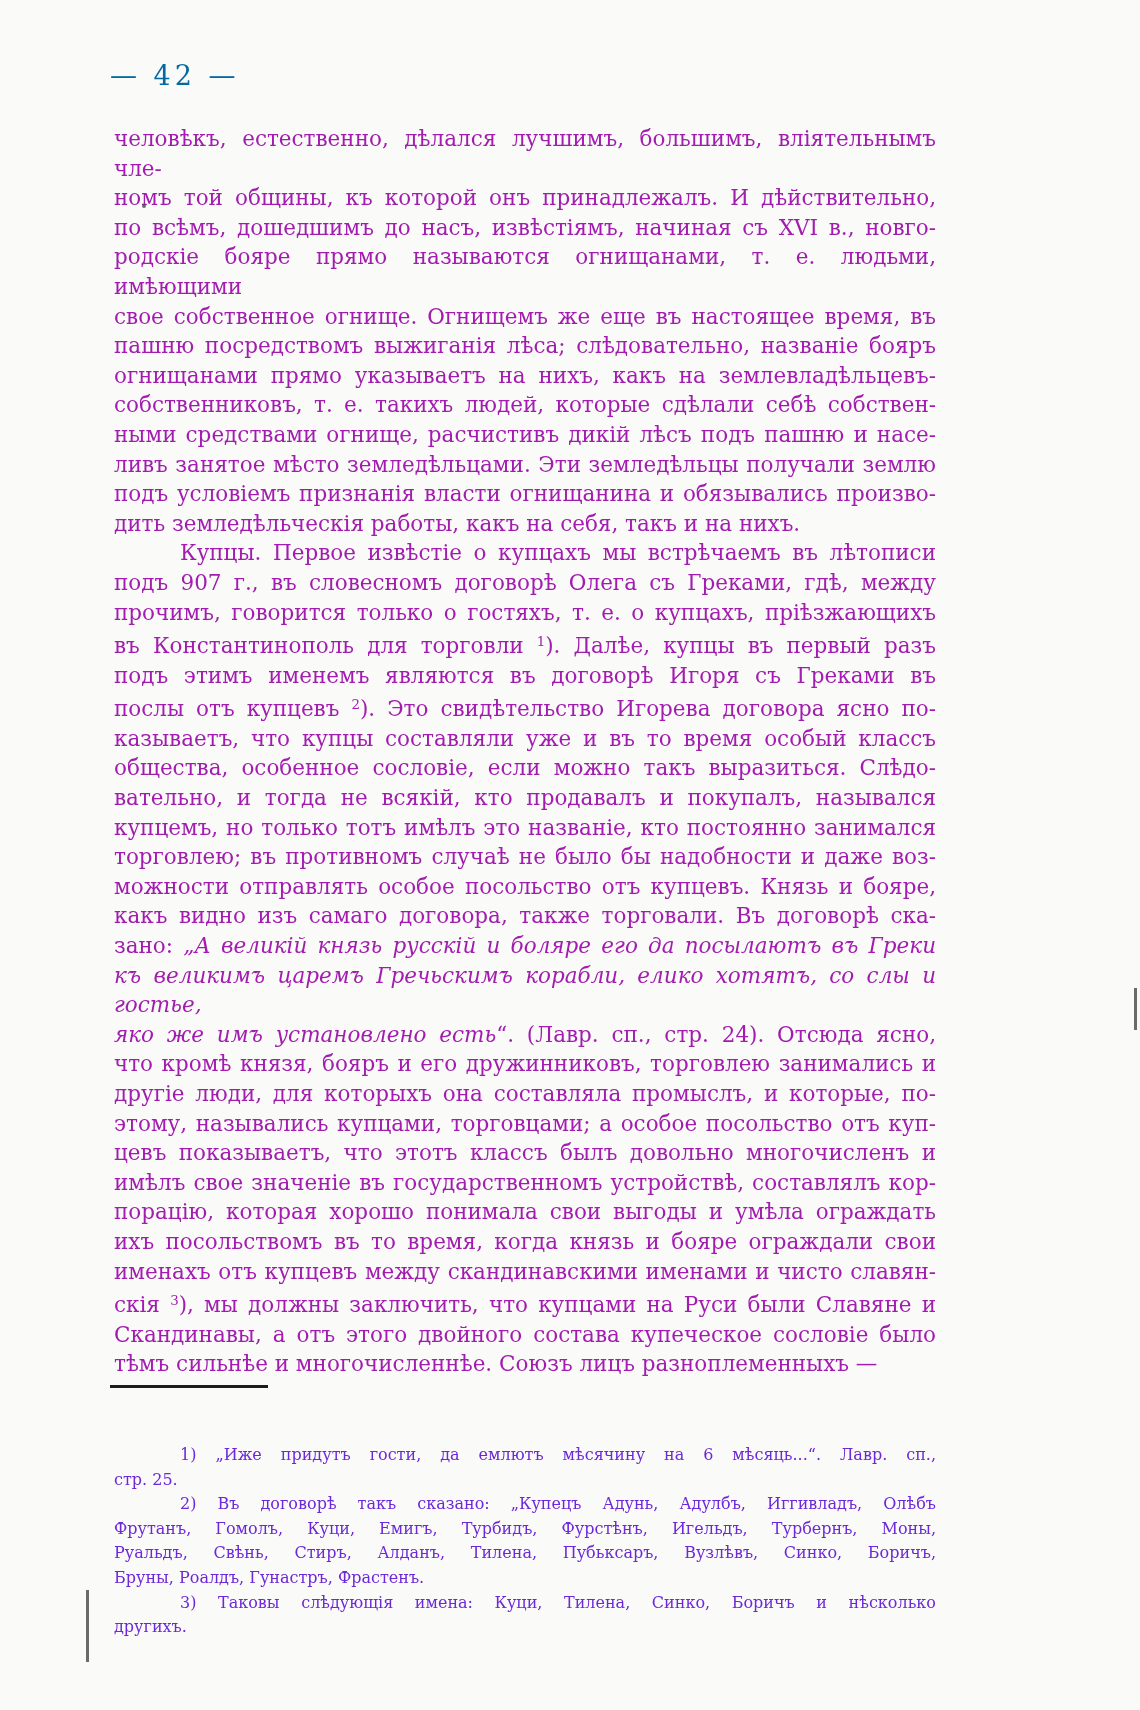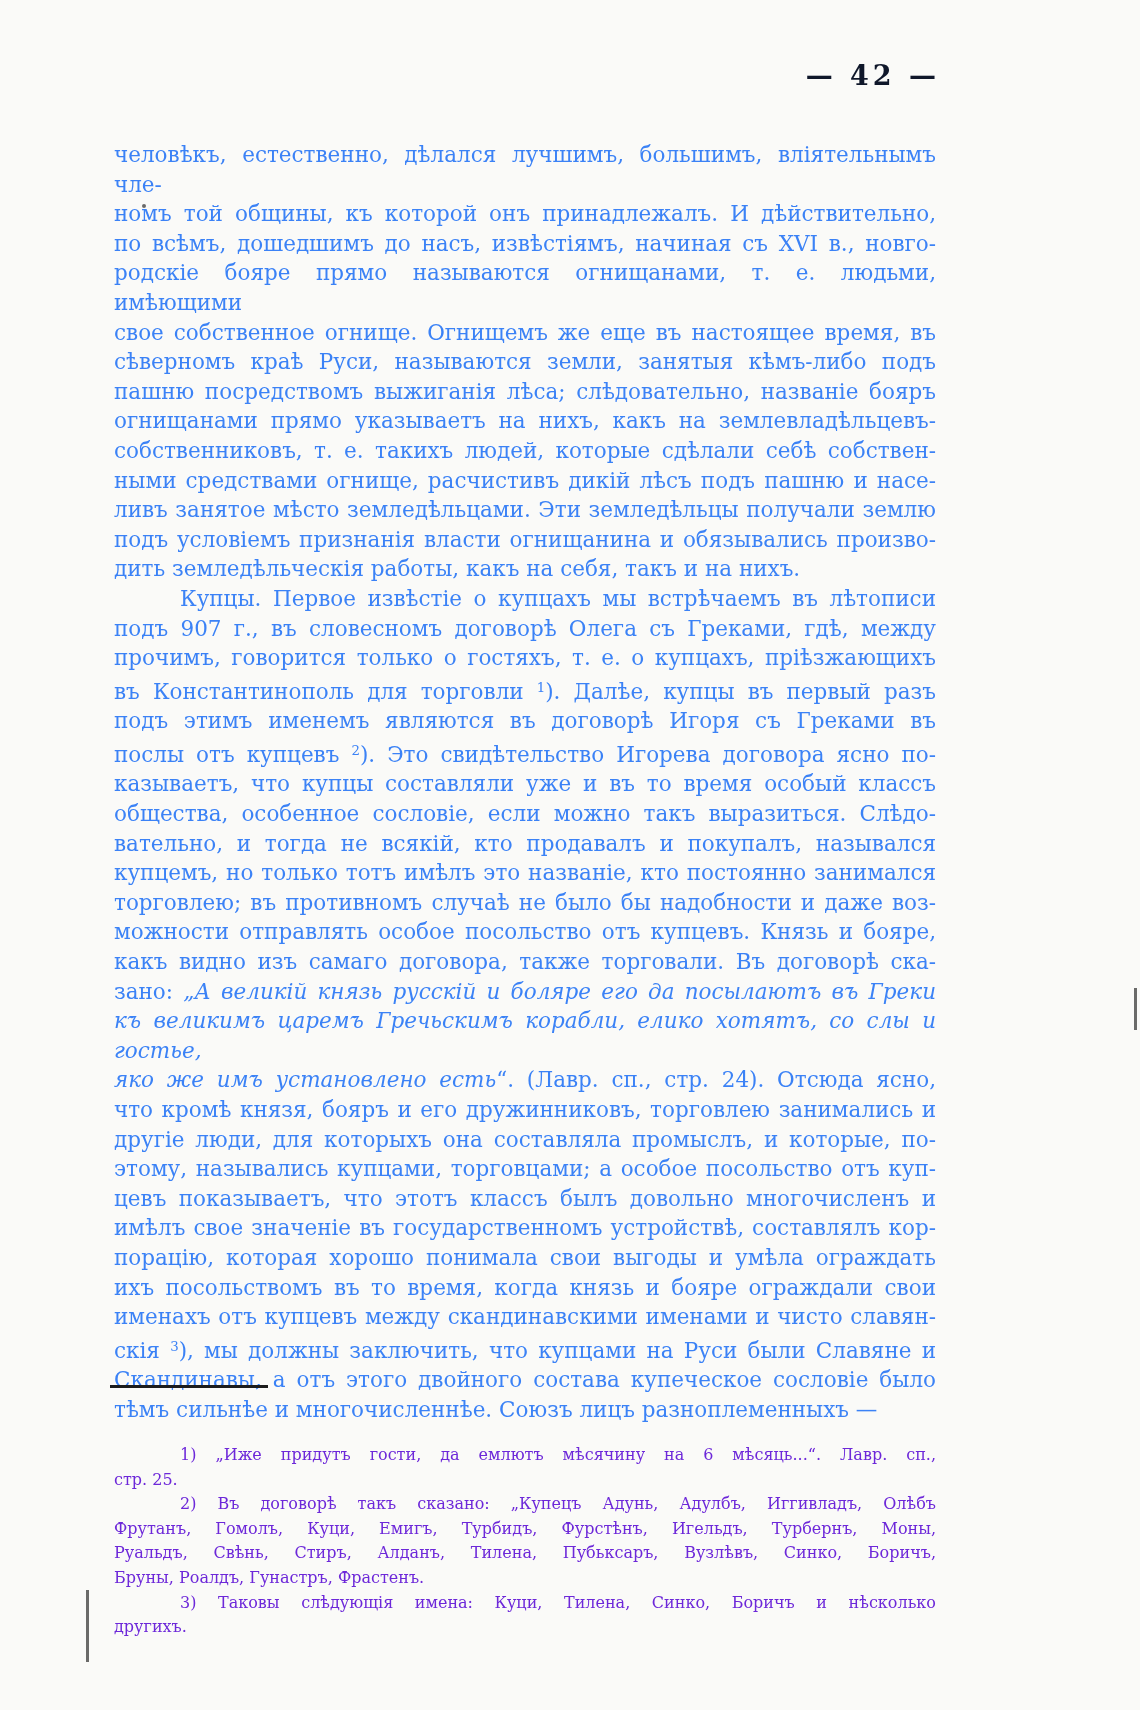--- a/index.html
+++ b/index.html
@@ -11,33 +11,32 @@
   .page {
     position: relative;
     width: 1140px; height: 1710px;
     background: #fafaf8;
     color: #141414;
     overflow: hidden;
   }
   .pageno {
     position: absolute;
     top: 60px; left: 110px; width: 830px;
-    text-align: right;
+    text-align: left;
     font-size: 27px;
-    font-weight: bold;
+    font-weight: normal;
     letter-spacing: 4px;
-    color: #0f172a;
+    color: #0369a1;
   }
   .main-text {
     position: absolute;
     top: 124px; left: 114px; width: 822px;
     font-size: 21.5px;
     line-height: 29.6px;
-    color: #3b82f6;
-    margin-top: 16px;
+    color: #a21caf;
   }
   .footnotes {
     position: absolute;
     top: 1399px; left: 114px; width: 822px;
     font-size: 16px;
     line-height: 24.6px;
     color: #6d28d9;
     margin-top: 44px;
   }
   .line {
@@ -73,21 +72,20 @@
 
 <div class="page">
   <div class="pageno">— 42 —</div>
   <div class="main-text" id="main-text">
       <div>
         <div class="line"><span>человѣкъ, естественно, дѣлался лучшимъ, большимъ, вліятельнымъ чле-</span></div>
         <div class="line"><span>номъ той общины, къ которой онъ принадлежалъ. И дѣйствительно,</span></div>
         <div class="line"><span>по всѣмъ, дошедшимъ до насъ, извѣстіямъ, начиная съ XVI в., новго-</span></div>
         <div class="line"><span>родскіе бояре прямо называются огнищанами, т. е. людьми, имѣющими</span></div>
         <div class="line"><span>свое собственное огнище. Огнищемъ же еще въ настоящее время, въ</span></div>
-        <div class="line"><span>сѣверномъ краѣ Руси, называются земли, занятыя кѣмъ-либо подъ</span></div>
         <div class="line"><span>пашню посредствомъ выжиганія лѣса; слѣдовательно, названіе бояръ</span></div>
         <div class="line"><span>огнищанами прямо указываетъ на нихъ, какъ на землевладѣльцевъ-</span></div>
         <div class="line"><span>собственниковъ, т. е. такихъ людей, которые сдѣлали себѣ собствен-</span></div>
         <div class="line"><span>ными средствами огнище, расчистивъ дикій лѣсъ подъ пашню и насе-</span></div>
         <div class="line"><span>ливъ занятое мѣсто земледѣльцами. Эти земледѣльцы получали землю</span></div>
         <div class="line"><span>подъ условіемъ признанія власти огнищанина и обязывались произво-</span></div>
         <div class="line end"><span>дить земледѣльческія работы, какъ на себя, такъ и на нихъ.</span></div>
       </div>
       <div>
         <div class="line indent"><span class="bd">Купцы.</span><span> Первое извѣстіе о купцахъ мы встрѣчаемъ въ лѣтописи</span></div>

